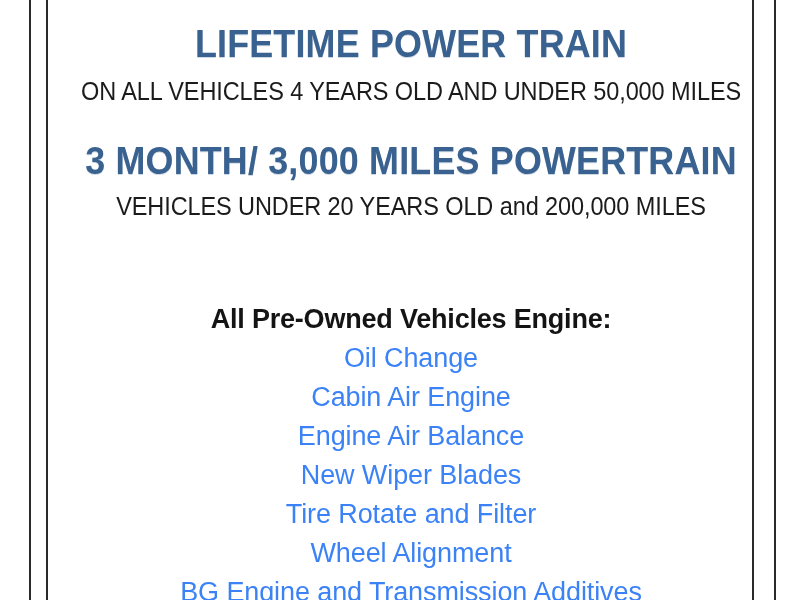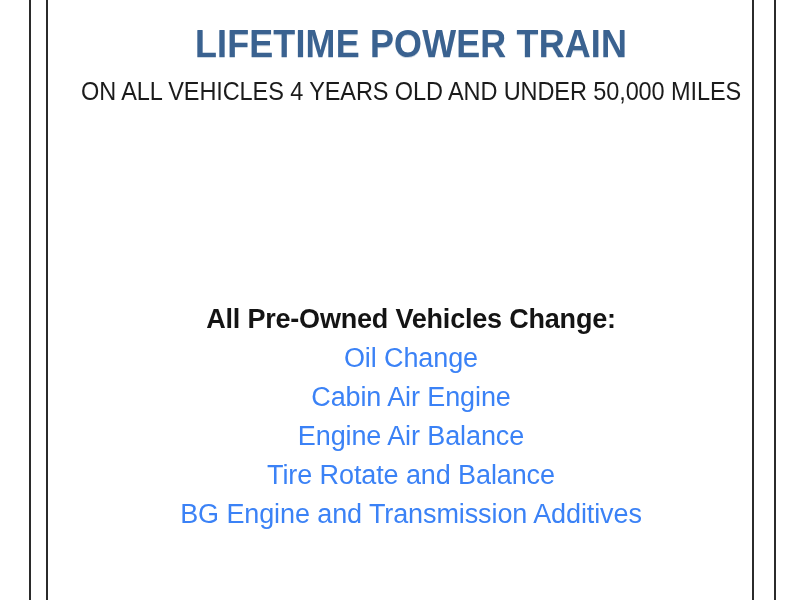--- a/index.html
+++ b/index.html
@@ -112,26 +112,32 @@
   <div class="vrule inner-right"></div>
   <div class="vrule outer-right"></div>
 
   <div class="content">
 
     <div class="warranty-block" id="block-1">
       <div class="warranty-title">LIFETIME POWER TRAIN</div>
       <div class="warranty-sub">ON ALL VEHICLES 4 YEARS OLD AND UNDER 50,000 MILES</div>
     </div>
 
+    <div class="warranty-block" id="block-2">
+      <div class="warranty-title">3 MONTH/ 3,000 MILES POWERTRAIN</div>
+      <div class="warranty-sub">VEHICLES UNDER 20 YEARS OLD and 200,000 MILES</div>
+    </div>
 
     <div id="services">
-      <div class="services-heading">All Pre-Owned Vehicles Change:</div>
+      <div class="services-heading">All Pre-Owned Vehicles Engine:</div>
       <div id="services-list">
           <div class="service-item">Oil Change</div>
           <div class="service-item">Cabin Air Engine</div>
           <div class="service-item">Engine Air Balance</div>
-          <div class="service-item">Tire Rotate and Balance</div>
+          <div class="service-item">New Wiper Blades</div>
+          <div class="service-item">Tire Rotate and Filter</div>
+          <div class="service-item">Wheel Alignment</div>
           <div class="service-item">BG Engine and Transmission Additives</div>
         </div>
     </div>
 
   </div>
 </div>
 
 </body></html>

